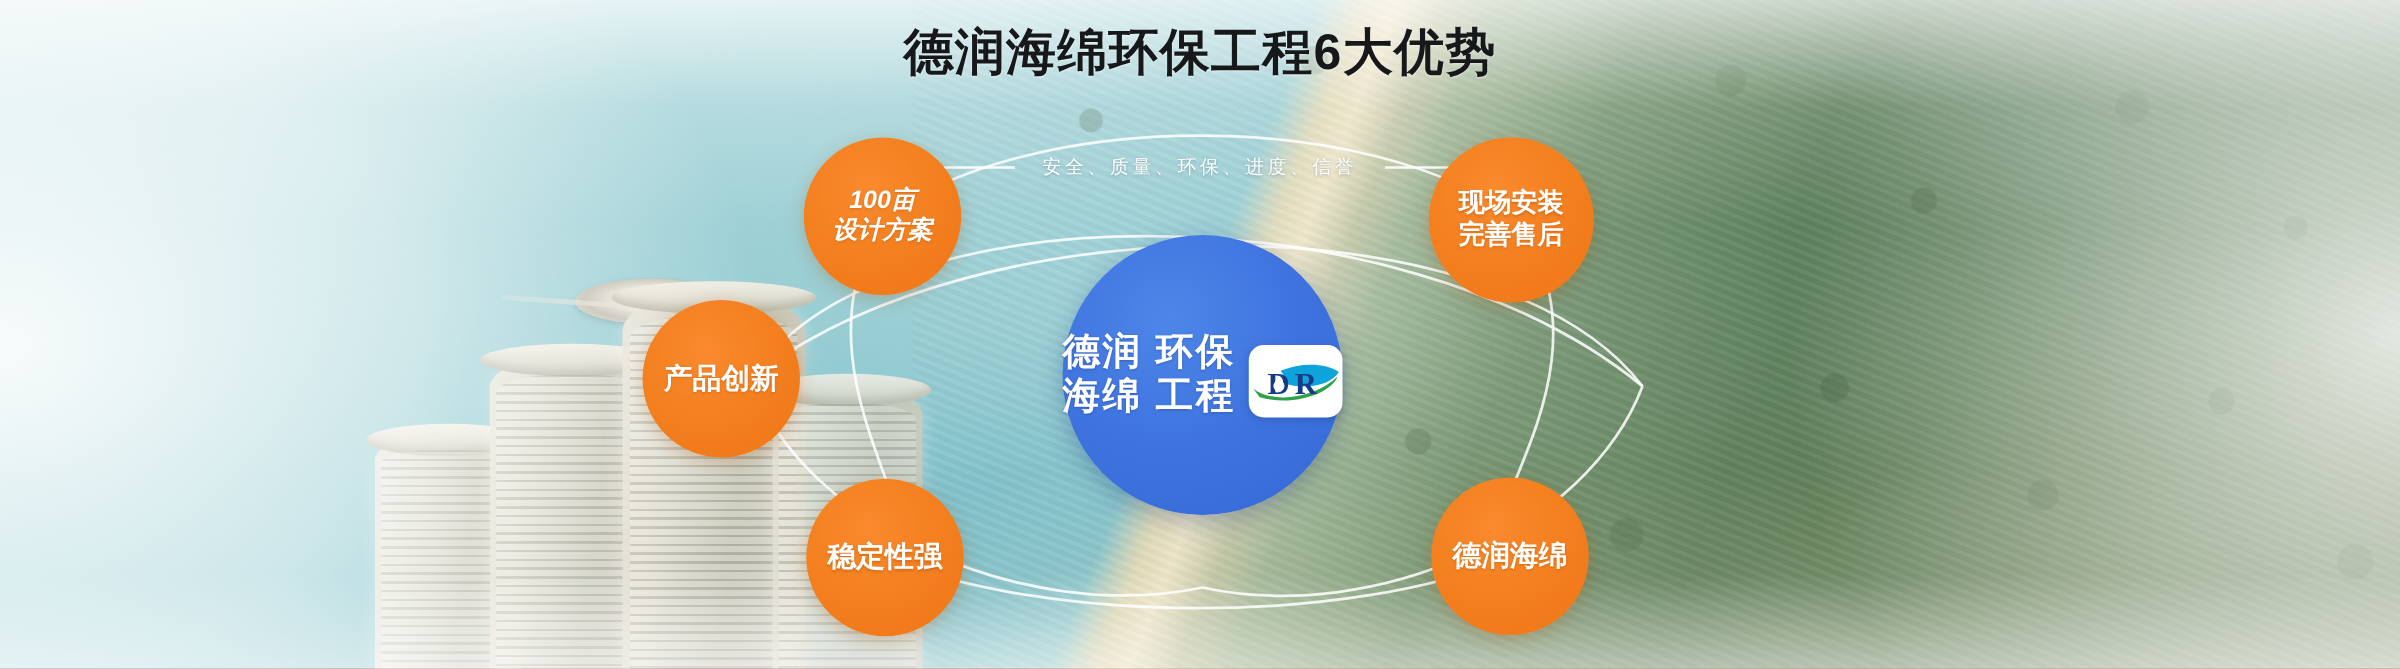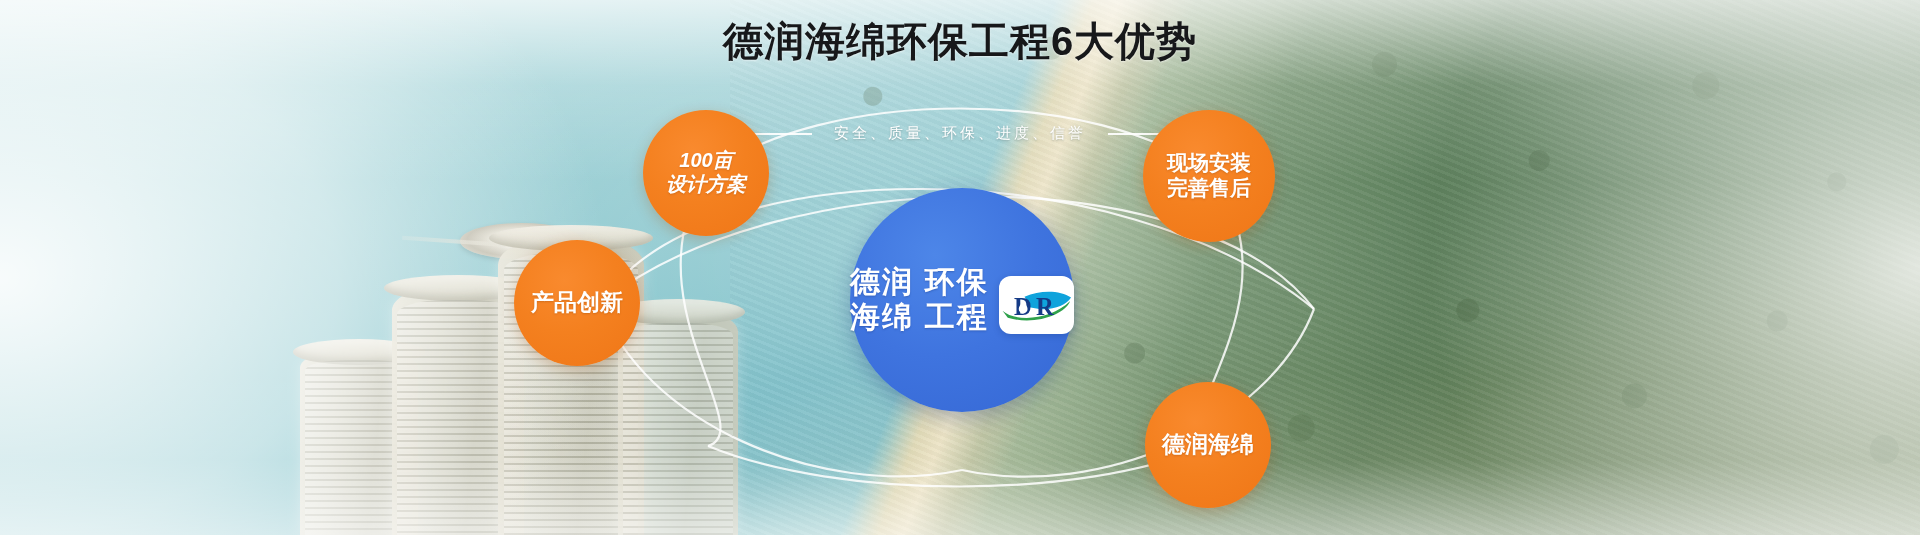--- a/index.html
+++ b/index.html
@@ -223,20 +223,25 @@
       <span>设计方案</span>
     </div>
   </div>
 
   <div class="bub b-inno">
     <div>
       <span>产品创新</span>
     </div>
   </div>
 
+  <div class="bub b-stable">
+    <div>
+      <span>稳定性强</span>
+    </div>
+  </div>
 
   <div class="bub b-eng">
     <div>
       <span>现场安装</span>
       <span>完善售后</span>
     </div>
   </div>
 
 
   <div class="bub b-after">

